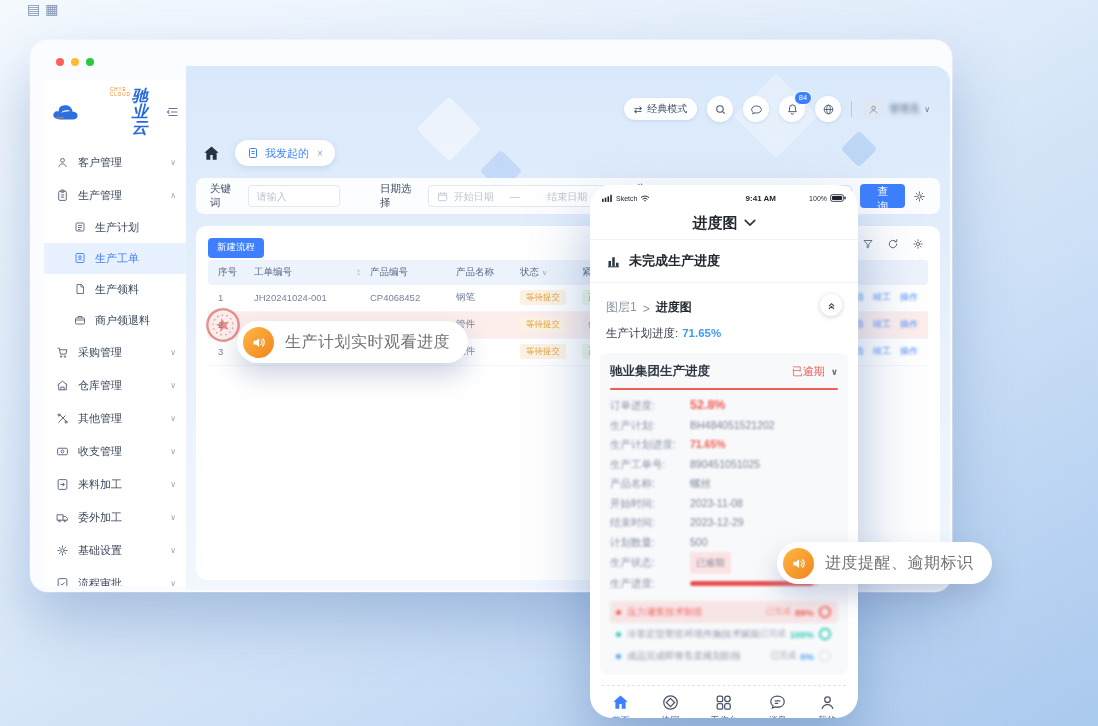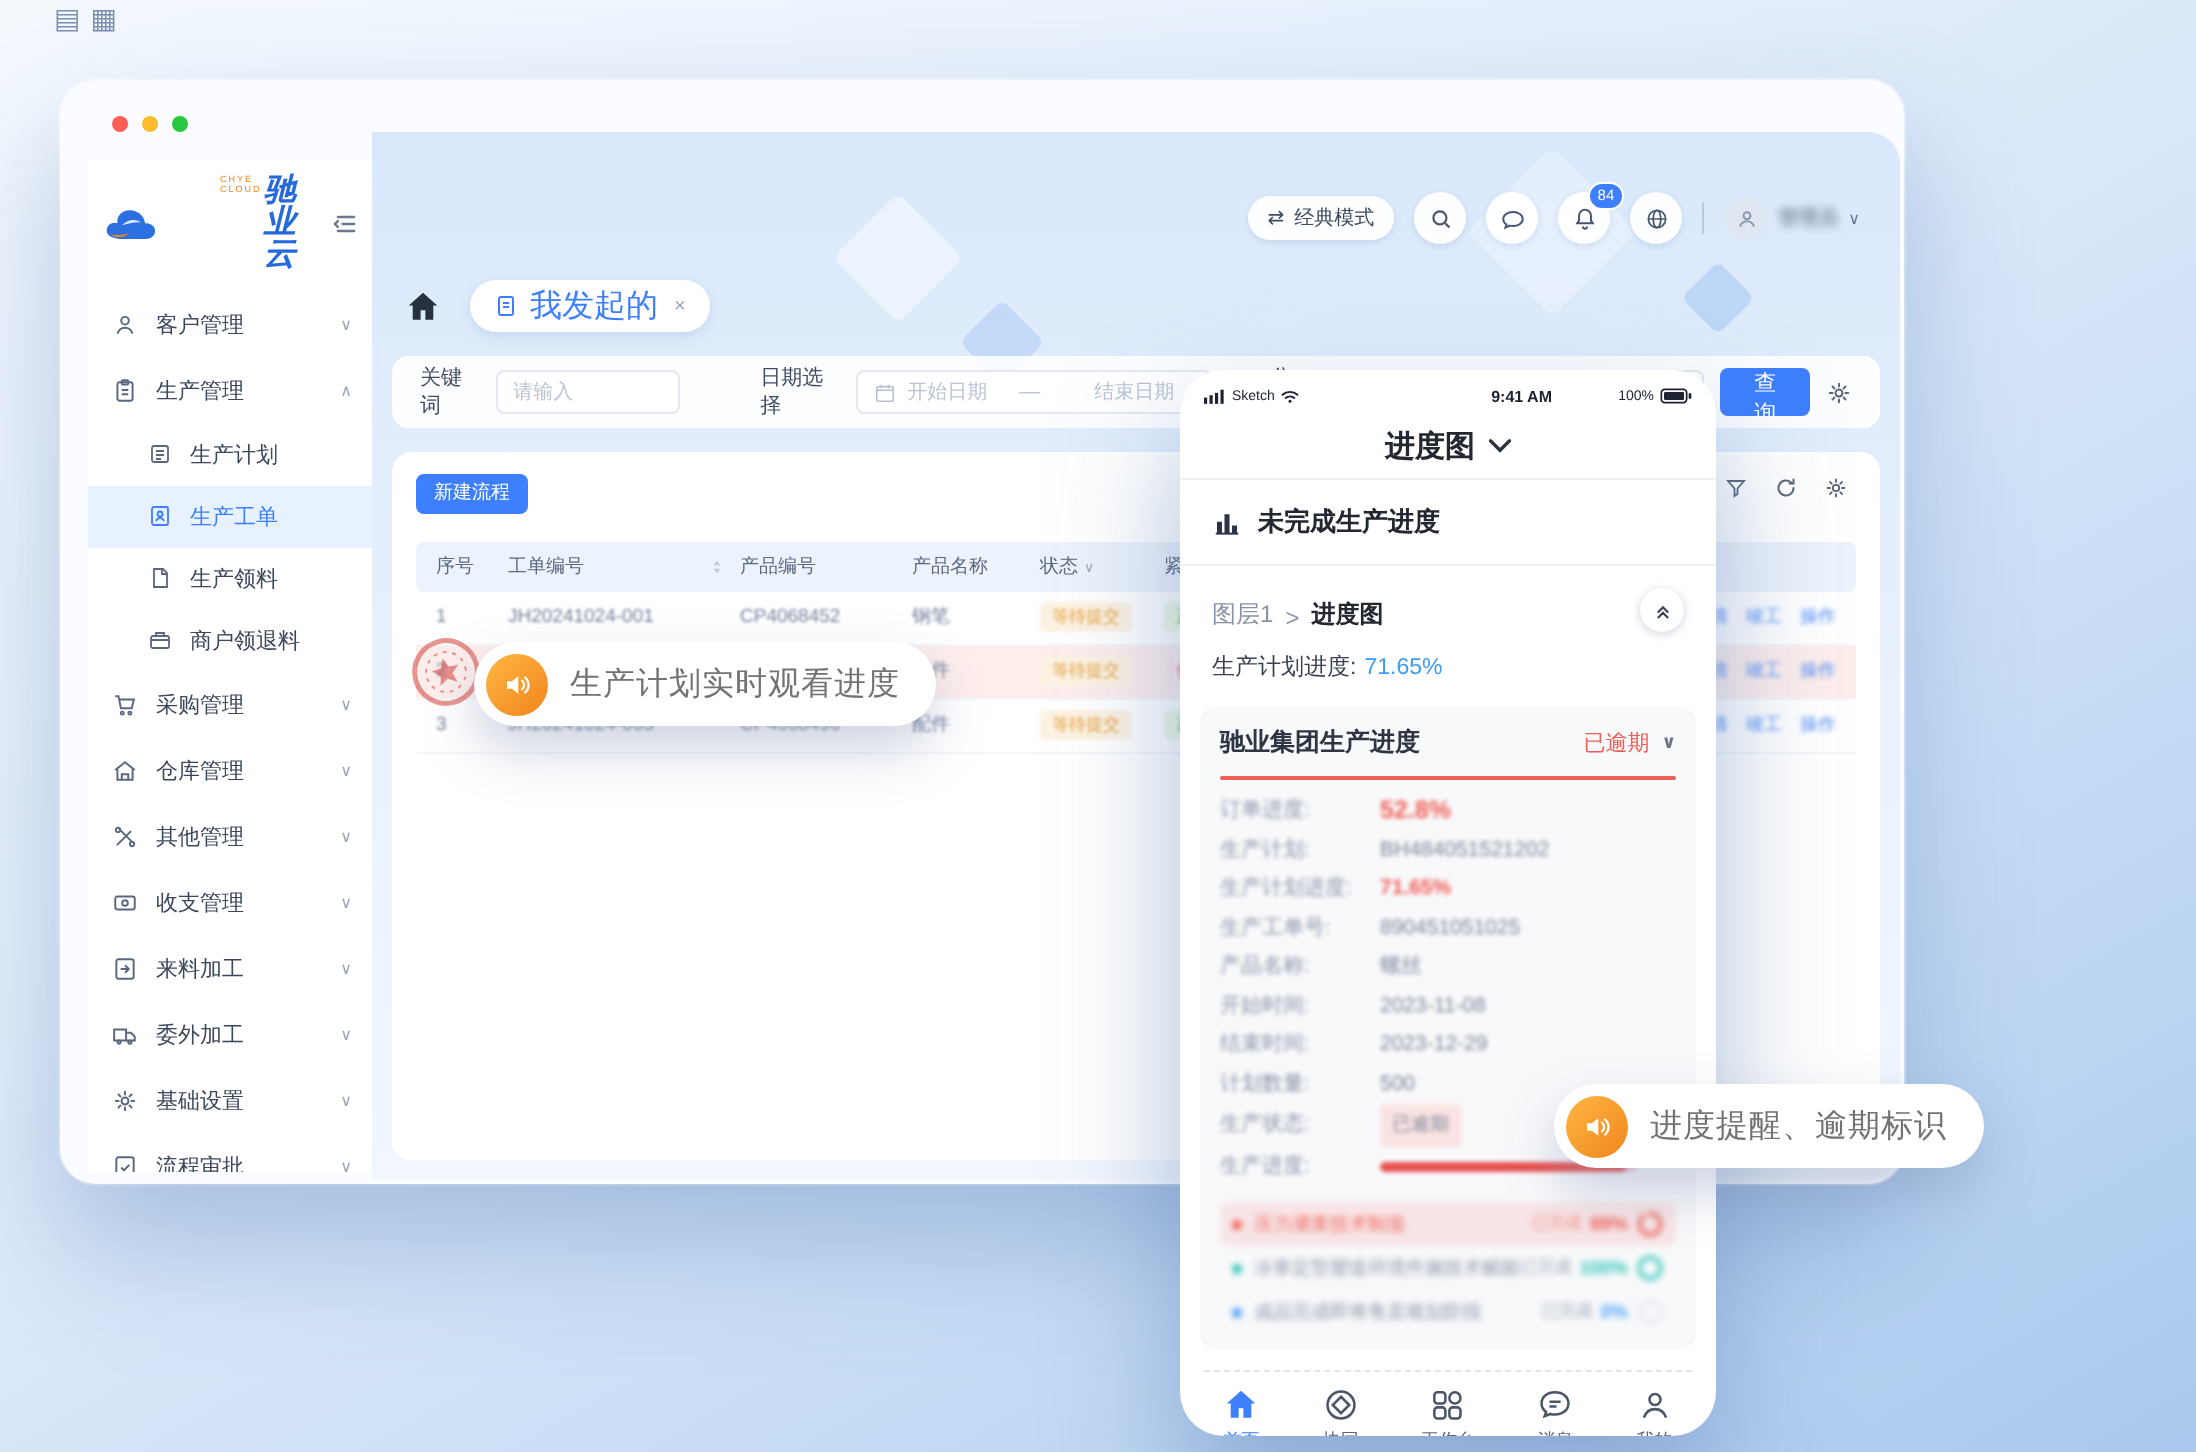--- a/index.html
+++ b/index.html
@@ -42,36 +42,36 @@
 padding:2px 4px;border-radius:8px;border:1px solid #fff}
 .vline{width:1px;height:16px;background:rgba(120,140,170,.35)}
 .user{display:flex;align-items:center;gap:5px;cursor:pointer}
 .avatar{width:22px;height:22px;border-radius:50%;background:#dfe7f3;display:flex;align-items:center;justify-content:center;color:#8b97ad}
 .uname{font-size:10px;color:#4a5368;filter:blur(2px)}
 .uchev{font-size:8px;color:#6b7790}
 
 .tabrow{position:absolute;top:74px;left:16px;display:flex;align-items:center;gap:14px;z-index:2}
 .tab-pill{height:26px;display:flex;align-items:center;gap:6px;background:#fff;border-radius:15px;padding:0 12px;
 box-shadow:0 2px 6px rgba(120,150,200,.25);cursor:pointer}
-.tab-pill .t-label{font-size:16px;color:#3D7FFF}
+.tab-pill .t-label{font-size:11px;color:#3D7FFF}
 .tab-x{font-size:10px;color:#9aa5ba;margin-left:2px}
 
 .filterbar{position:absolute;top:112px;left:10px;right:10px;height:36px;background:rgba(255,255,255,.88);
 border-radius:8px;display:flex;align-items:center;padding:0 14px;gap:8px;font-size:10.5px;color:#414d63;z-index:1}
 .inp{height:22px;border:1px solid #e3e8f0;border-radius:4px;background:#fff;color:#404a5e;font-size:10px;padding:0 8px;outline:none}
 .inp::placeholder{color:#bcc5d3}
 .datebox{height:22px;border:1px solid #e3e8f0;border-radius:4px;background:#fff;display:flex;align-items:center;gap:6px;padding:0 8px;color:#bcc5d3}
 .datebox input{border:none;width:52px;height:18px;font-size:10px;padding:0}
 .qbtn{margin-left:auto;height:24px;background:#3D7FFF;color:#fff;font-size:11px;border:none;border-radius:4px;padding:0 12px;cursor:pointer}
 .fgear{color:#5a6678;cursor:pointer}
 
 .tablecard{position:absolute;top:160px;left:10px;right:10px;bottom:10px;background:#fff;border-radius:10px;padding:10px 12px;z-index:1}
 .newbtn{height:20px;background:#3D7FFF;color:#fff;font-size:9.5px;border:none;border-radius:4px;padding:0 9px;cursor:pointer}
 .tbl-icons{position:absolute;top:12px;right:16px;display:flex;gap:13px;color:#5a6678}
-.thead{display:flex;align-items:center;height:25px;background:#edf3fc;border-radius:4px;margin-top:14px;
+.thead{display:flex;align-items:center;height:25px;background:#edf3fc;border-radius:4px;margin-top:2px;
 font-size:9.5px;color:#5b6880;padding:0 10px}
 .trow{display:flex;align-items:center;height:27px;font-size:9.5px;color:#76839c;padding:0 10px;
 border-bottom:1px solid #f4f6fa;position:relative}
 .trow.overdue{background:#fdeeec}
 .c-no{width:36px}.c-order{width:100px}.c-sort{width:16px;color:#c0c8d8}.c-pno{width:86px}.c-pname{width:64px}
 .c-status{width:62px}.c-prio{width:68px}
 .hchev{font-size:7px;color:#9aa5ba;margin-left:3px}
 .soft{filter:blur(.7px)}
 .bdg{display:inline-block;padding:2px 6px;border-radius:3px;font-size:8.5px;line-height:1.2}
 .bdg-orange{background:#fdf3e3;color:#e6a23c}
@@ -92,21 +92,21 @@
 .pst-r{justify-content:flex-end;margin-left:auto}
 .pst-c{flex:1;text-align:right;font-size:8px;font-weight:bold}
 .ptitle{display:flex;align-items:center;justify-content:center;gap:6px;height:32px;font-size:15px;font-weight:bold;color:#23272f}
 .pdiv{height:1px;background:#eff1f5}
 .pcardrow{display:flex;align-items:center;gap:8px;padding:12px 16px;font-size:13px;font-weight:bold;color:#23272f}
 .pcrumb{display:flex;align-items:flex-end;gap:6px;padding:11px 16px 6px;font-size:12px;color:#8a93a5}
 .pcrumb .cur{color:#23272f;font-weight:bold}
 .pcollapse{margin-left:auto;width:22px;height:22px;border-radius:50%;background:#fff;box-shadow:0 1px 5px rgba(100,110,140,.3);
 display:flex;align-items:center;justify-content:center;color:#3a4150;cursor:pointer}
 .pplan{padding:4px 16px 10px;font-size:11.5px;color:#3a4150}
-.pplan b{color:#3b9cf5;font-weight:normal;margin-left:4px}
+.pplan b{color:#3b9cf5;font-weight:bold;margin-left:4px}
 .ppanel{margin:2px 10px 0;background:#f8f9fb;border-radius:8px;padding:10px 10px 8px}
 .pghead{display:flex;align-items:center;font-size:12.5px;font-weight:bold;color:#2e3644}
 .pgstatus{margin-left:auto;color:#ef5e56;font-size:11px;font-weight:normal}
 .pgchev{color:#6b7482;font-size:9px;margin-left:6px}
 .pgline{height:2px;background:#ef5e56;border-radius:2px;margin:8px 0 6px}
 .pdet{display:flex;align-items:center;font-size:10.5px;line-height:19.5px;color:#8a93a8;filter:blur(1px)}
 .pdet .dl{width:80px;flex:0 0 80px}
 .pdet .dv{color:#7c8698}
 .dv-redbig{color:#ef5e56!important;font-weight:bold;font-size:12.5px}
 .dv-red{color:#ef5e56!important;font-weight:bold}

